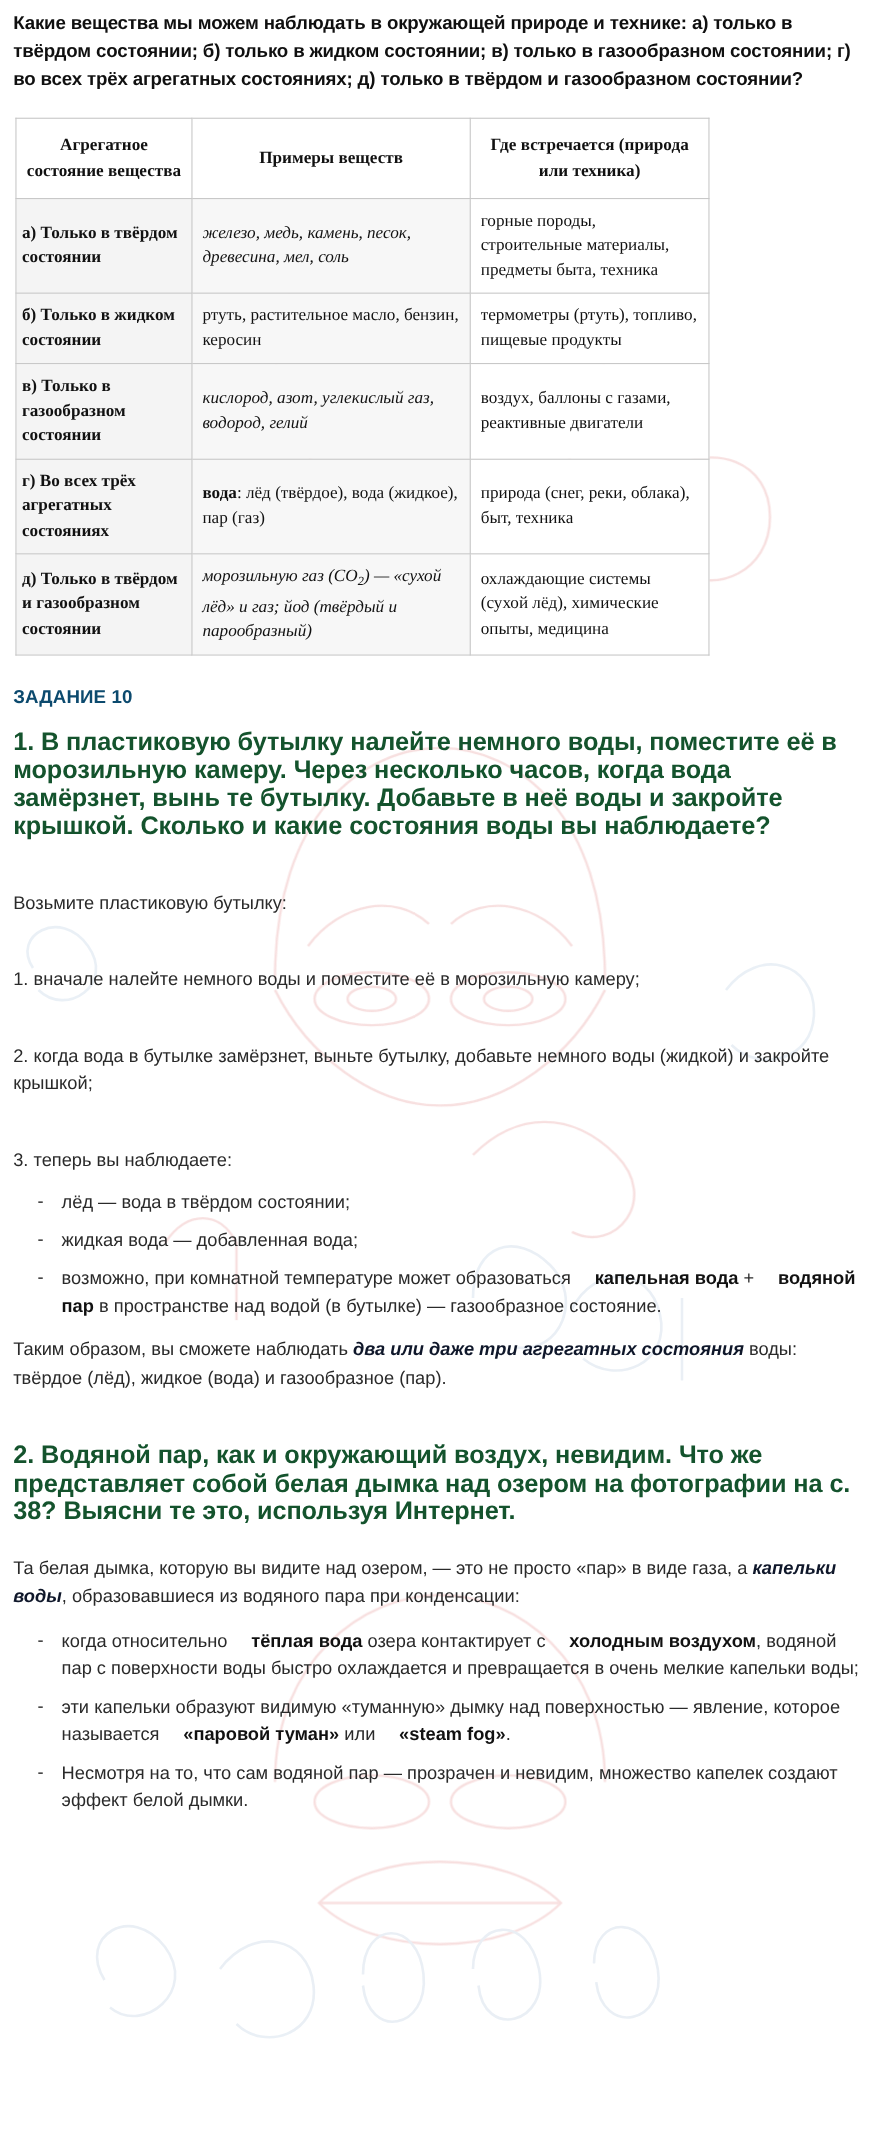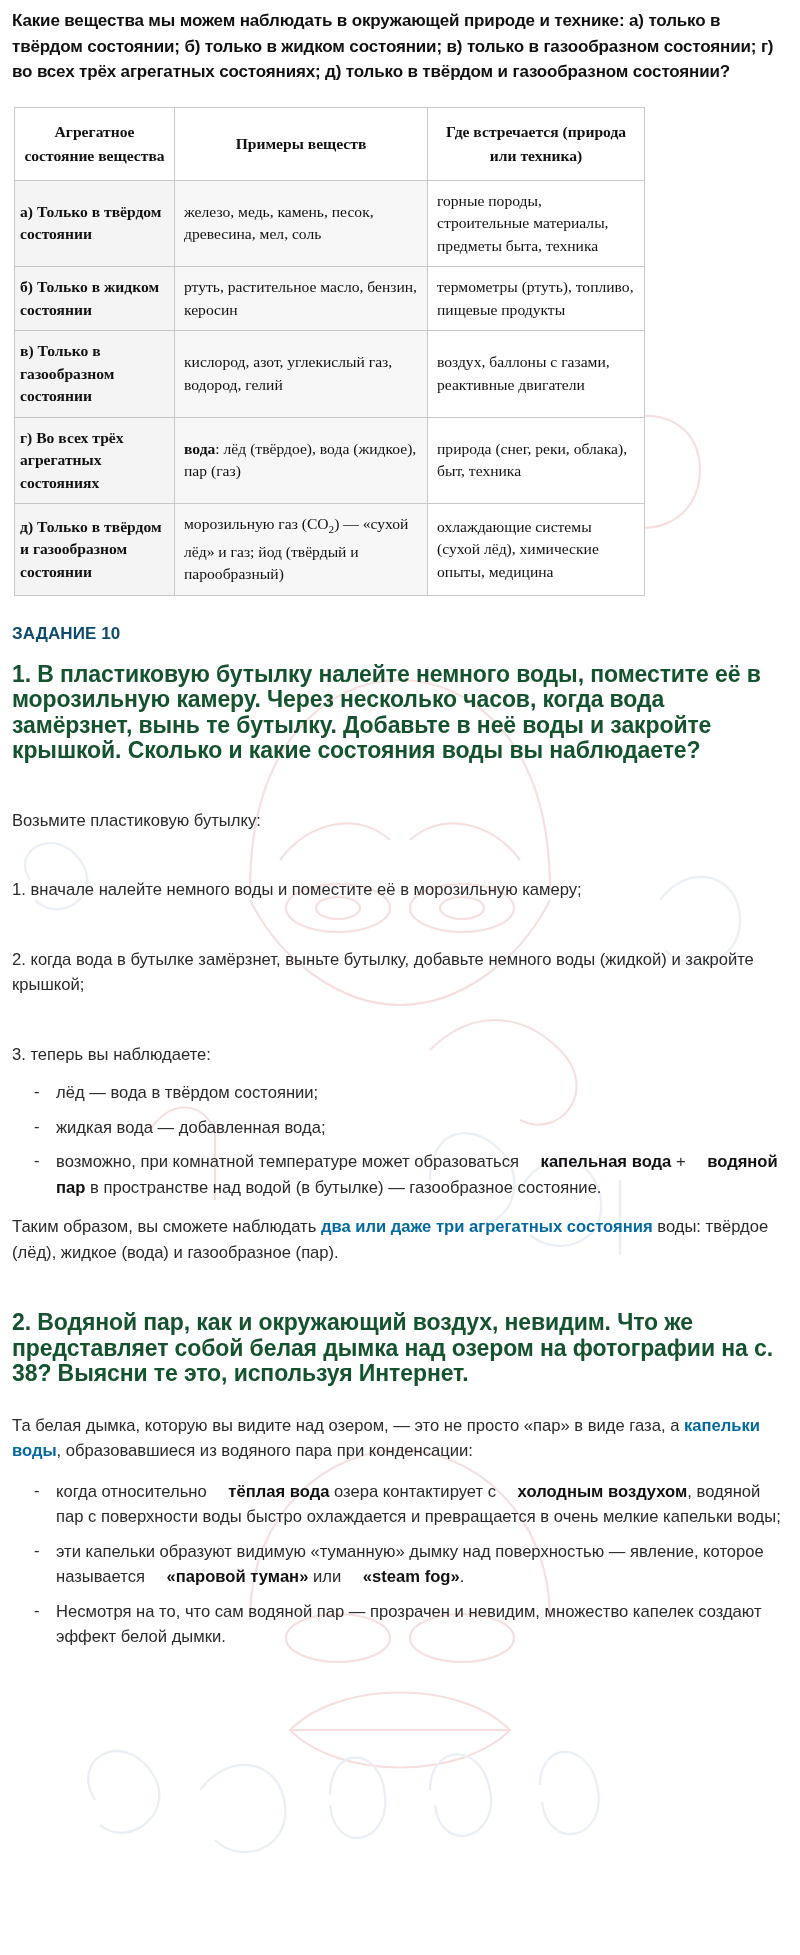--- a/index.html
+++ b/index.html
@@ -80,21 +80,21 @@
   }
   table.states tbody td.col-examples {
     background: #f7f7f7;
     text-align: left;
   }
   table.states tbody td.col-where {
     background: #ffffff;
     text-align: left;
   }
   table.states tbody tr.alt td.col-state { background: #f4f4f4; }
-  table.states tbody tr.alt td.col-examples { background: #f7f7f7; }
+  table.states tbody tr.alt td.col-examples { background: #f7f7f7; font-style: italic; }
 
   sub { font-size: 0.72em; }
 
   
   .task-heading {
     font-weight: bold;
     font-size: 17px;
     letter-spacing: 0.1px;
     margin: 28px 0 18px 0;
     color: #0c4a6e;
@@ -108,21 +108,21 @@
     color: #14532d;
   }
   .body-text {
     font-size: 16.6px;
     line-height: 25.5px;
     margin: 0 0 15px 0;
     color: #2a2a2a;
     font-weight: normal;
   }
   .body-text.tight { margin-bottom: 13px; margin-top: 44px; }
-  .body-text b { font-weight: bold; color: #0369a1; }
+  .body-text b { font-weight: bold; color: #0f172a; font-style: italic; }
 
   ul.dashlist {
     list-style: none;
     margin: 0 0 14px 0;
     padding: 0 0 0 22px;
   }
   ul.dashlist > li {
     position: relative;
     font-size: 16.6px;
     line-height: 25.5px;

